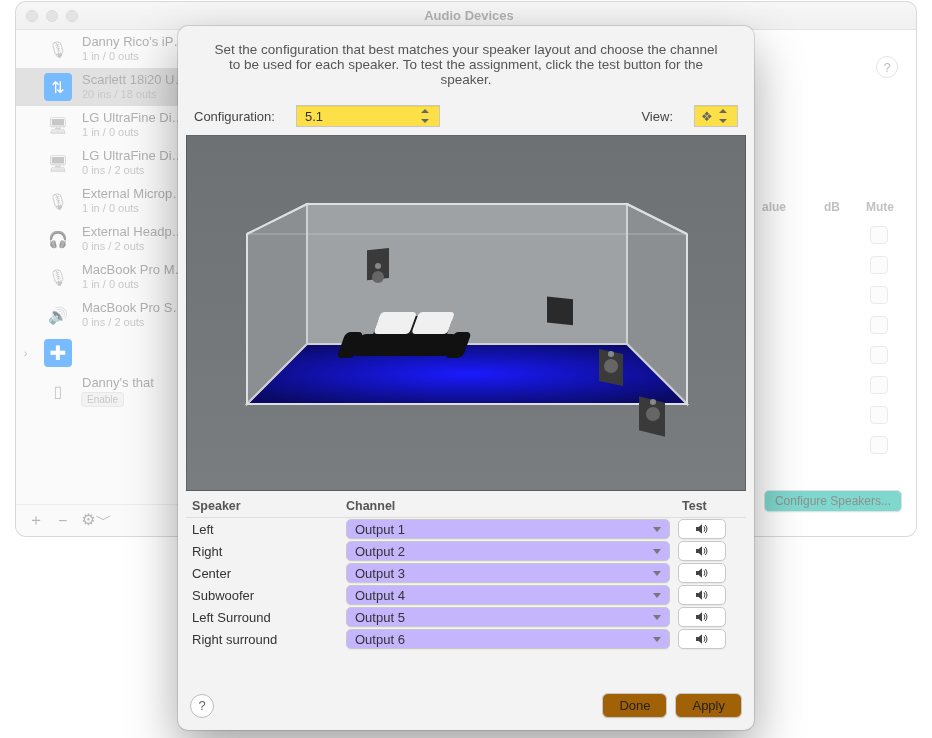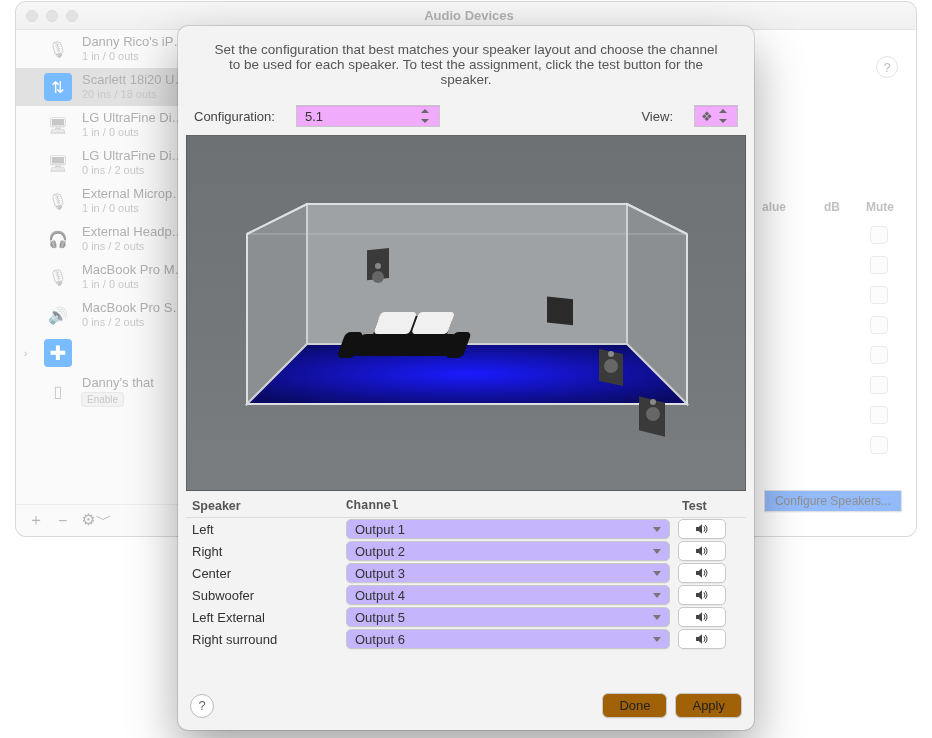--- a/index.html
+++ b/index.html
@@ -78,21 +78,21 @@
       color:#8f8f8f; font-size:12px;
     }
     .right-header-table span { min-width:30px; text-align:right;font-weight:bold;}
     .right-empty-rows {
       position:absolute; top: 196px; right: 28px; width: 30px; bottom: 60px;
       display:flex; flex-direction:column; gap: 12px; align-items:flex-end;
     }
     .empty-box { width:18px; height:18px; border:1px solid #d9d9d9; border-radius:4px; background:#fafafa;}
     .configure-speakers {
       position:absolute; right:14px; bottom: 24px;
-      background:#3b82f6; border:1px solid #c8c8c8; border-radius:0;
+      background:#14b8a6; border:1px solid #c8c8c8; border-radius:5px;
       padding:3px 10px; font-size:12px; color:#333;
       box-shadow:0 1px 0 rgba(0,0,0,.06);
     }
     .help-top {
       position:absolute; top:26px; right:18px;
       width:22px; height:22px; border-radius:50%; border:1px solid #ccc;
       display:flex; align-items:center; justify-content:center;
       color:#888; font-size:13px; background:#fff;
     }
     
@@ -112,21 +112,21 @@
       display:flex; flex-direction:column;
     }
     .sheet .intro {
       padding: 16px 30px 8px; text-align:center; color:#555; font-size:13.5px;
     }
     .sheet .controls {
       display:flex; align-items:center; padding: 10px 16px 8px; gap:21px;
     }
     .sheet .controls .label { color:#444; }
     .mac-select {
-      background:#f0abfc; border:1px solid #c7c7c7; border-radius:0;
+      background:#fde047; border:1px solid #c7c7c7; border-radius:0;
       height: 22px; display:flex; align-items:center; padding: 0 8px;
       font-size:13px; position:relative;
       box-shadow: 0 1px 0 rgba(0,0,0,.05) inset;
     }
     .mac-select .arrows {
       margin-left:auto;
       width:10px; position:relative; height:14px;
     }
     .mac-select .arrows::before,
     .mac-select .arrows::after {
@@ -156,21 +156,21 @@
     .room svg { width:100%; height:100%; }
 
     .speaker-table {
       padding: 4px 8px 0;
     }
     .speaker-header {
       display:flex; font-size:12.5px; color:#555; font-weight:600;
       border-bottom:1px solid #ddd; padding: 4px 0;
     }
     .speaker-header .col-speaker { width: 160px; padding-left:6px;}
-    .speaker-header .col-channel { flex:1;font-family:Liberation Mono, monospace;}
+    .speaker-header .col-channel { flex:1;}
     .speaker-header .col-test { width: 68px; padding-left:4px;}
     .speaker-row {
       display:flex; align-items:center; font-size:13px; color:#333;
       padding: 1px 0; border-bottom: 0;
     }
     .speaker-row .col-speaker { width:160px; padding-left:6px;}
     .speaker-row .col-channel { flex:1; padding-right:8px;}
     .speaker-row .channel-select {
       width:100%; height:20px; background:#c4b5fd;
       border:1px solid #c8c8c8; border-radius:5px;
@@ -459,21 +459,21 @@
             <div class="test-btn">
               <svg viewBox="0 0 24 20">
                 <path d="M3 7 L7 7 L12 3 L12 17 L7 13 L3 13 Z" fill="#444"></path>
                 <path d="M15 6 Q18 10 15 14" fill="none" stroke="#444" stroke-width="1.5"></path>
                 <path d="M17 4 Q22 10 17 16" fill="none" stroke="#444" stroke-width="1.5"></path>
               </svg>
             </div>
           </div>
         </div>
         <div class="speaker-row">
-          <div class="col-speaker">Left External</div>
+          <div class="col-speaker">Left Surround</div>
           <div class="col-channel">
             <div class="channel-select">Output 5</div>
           </div>
           <div class="col-test">
             <div class="test-btn">
               <svg viewBox="0 0 24 20">
                 <path d="M3 7 L7 7 L12 3 L12 17 L7 13 L3 13 Z" fill="#444"></path>
                 <path d="M15 6 Q18 10 15 14" fill="none" stroke="#444" stroke-width="1.5"></path>
                 <path d="M17 4 Q22 10 17 16" fill="none" stroke="#444" stroke-width="1.5"></path>
               </svg>

